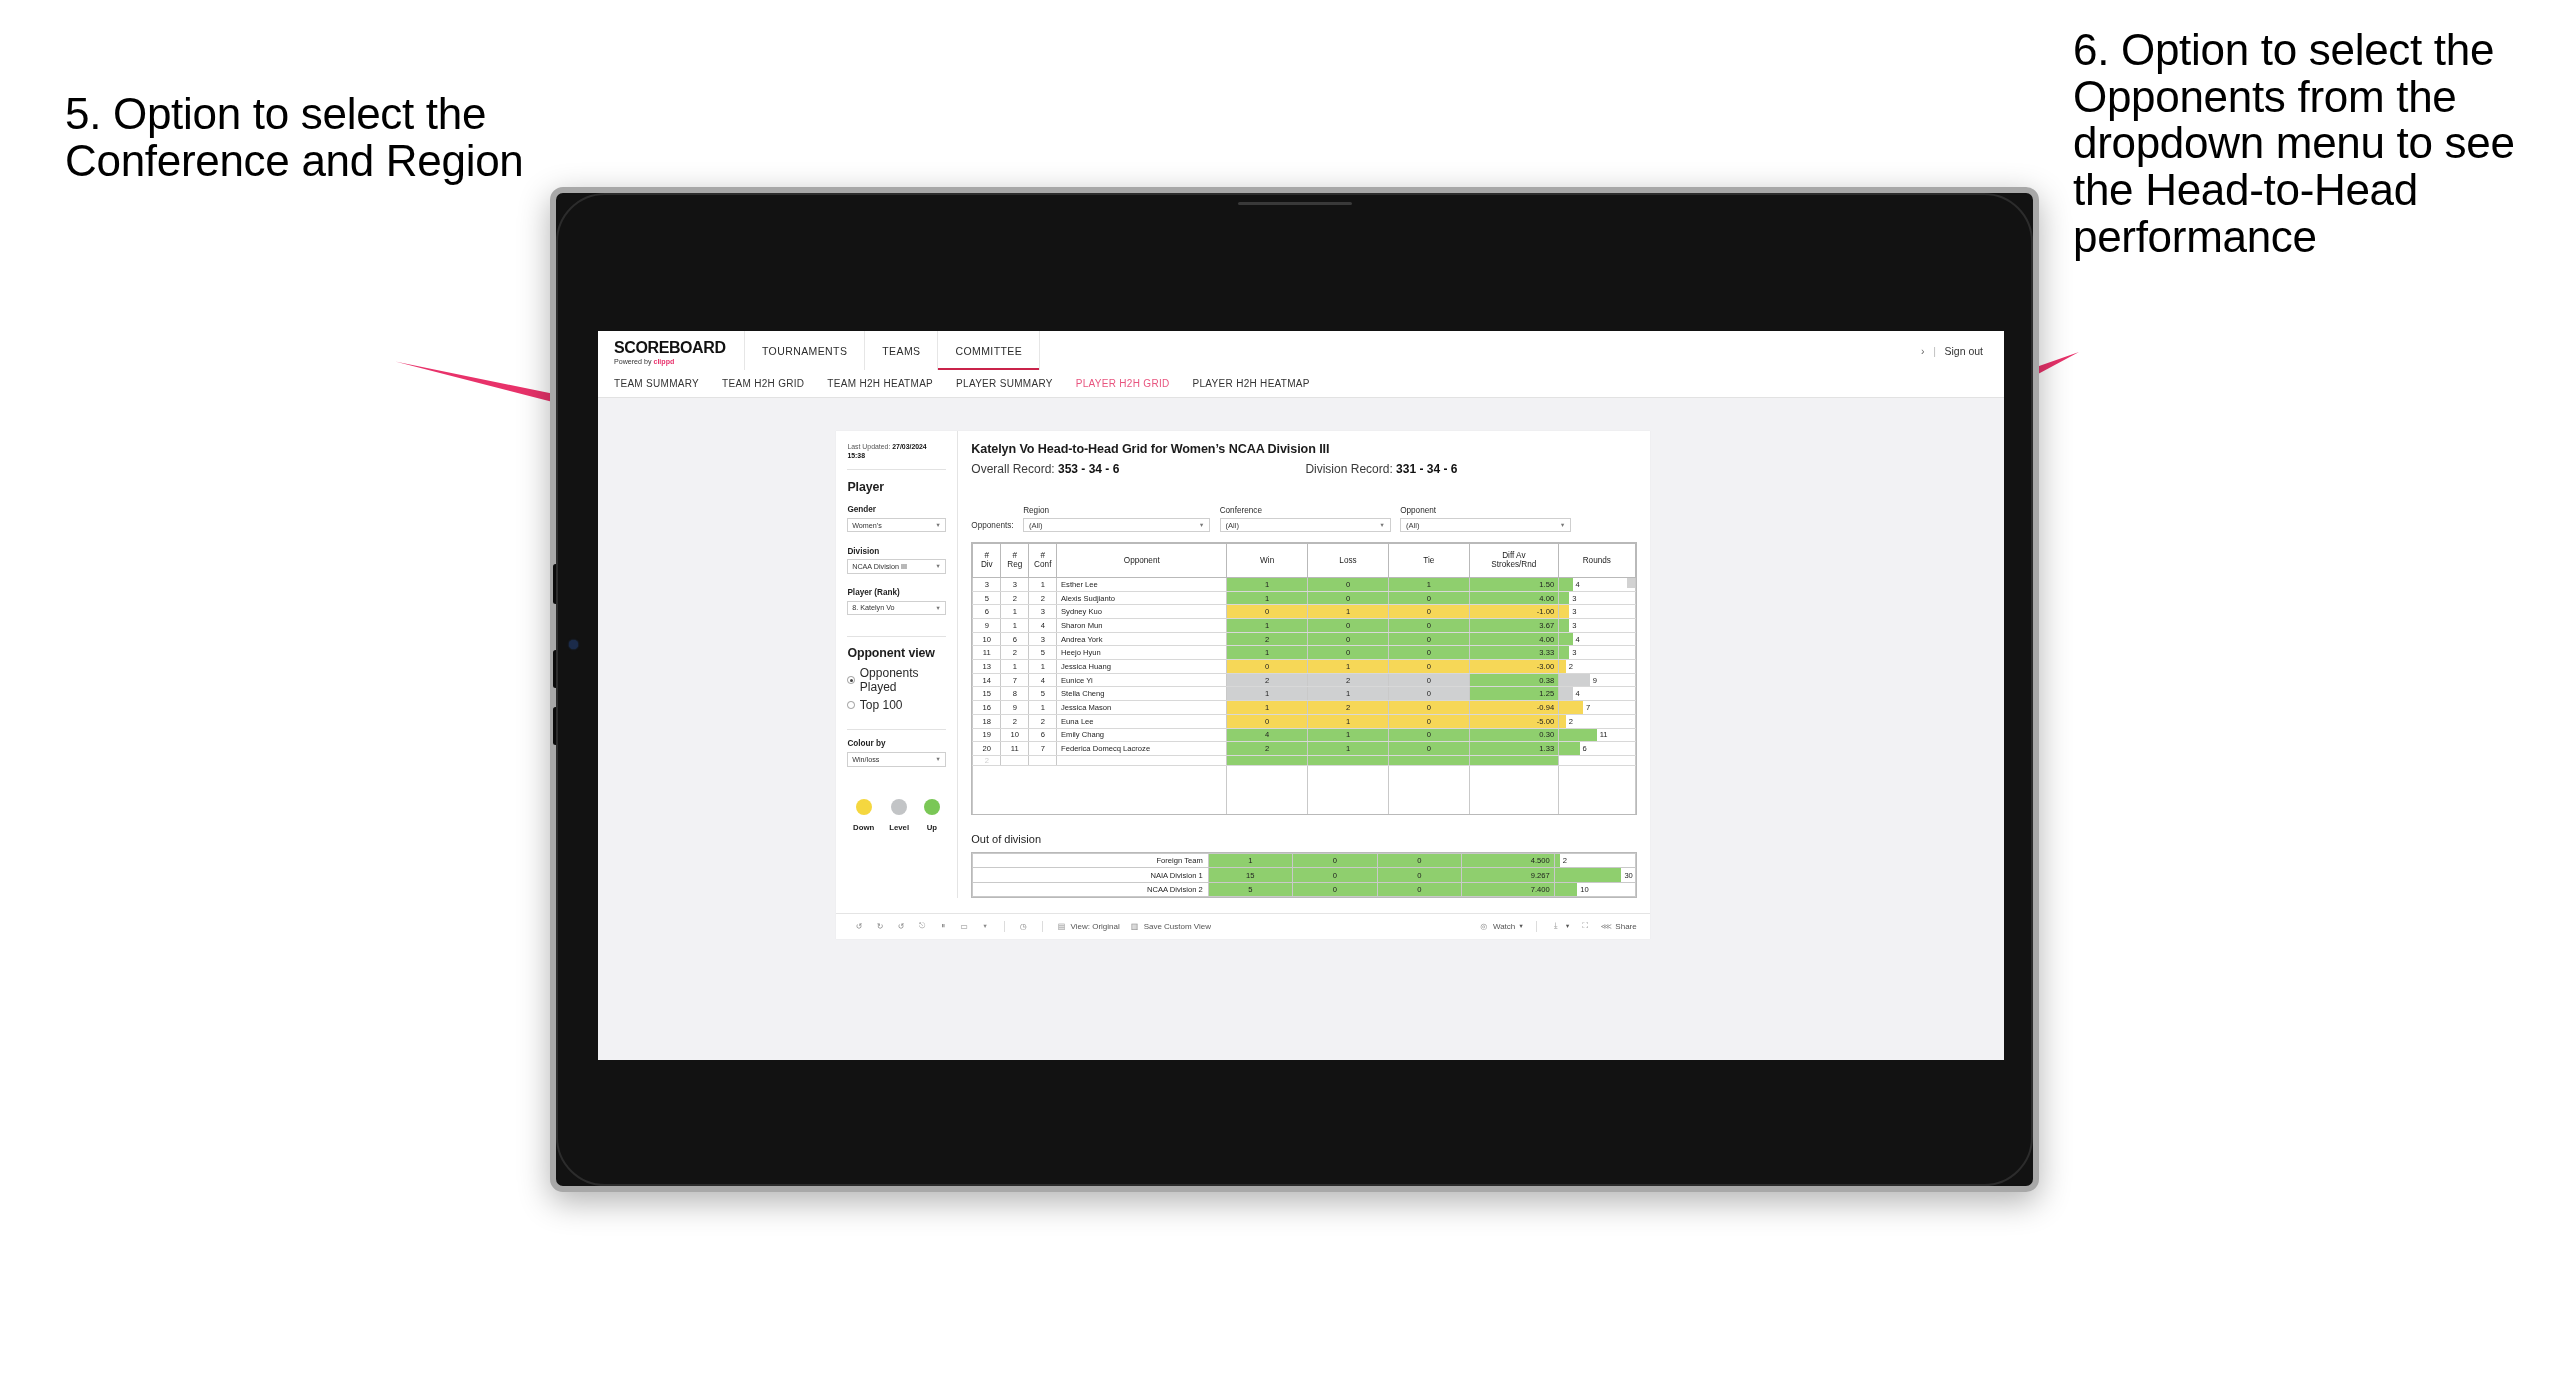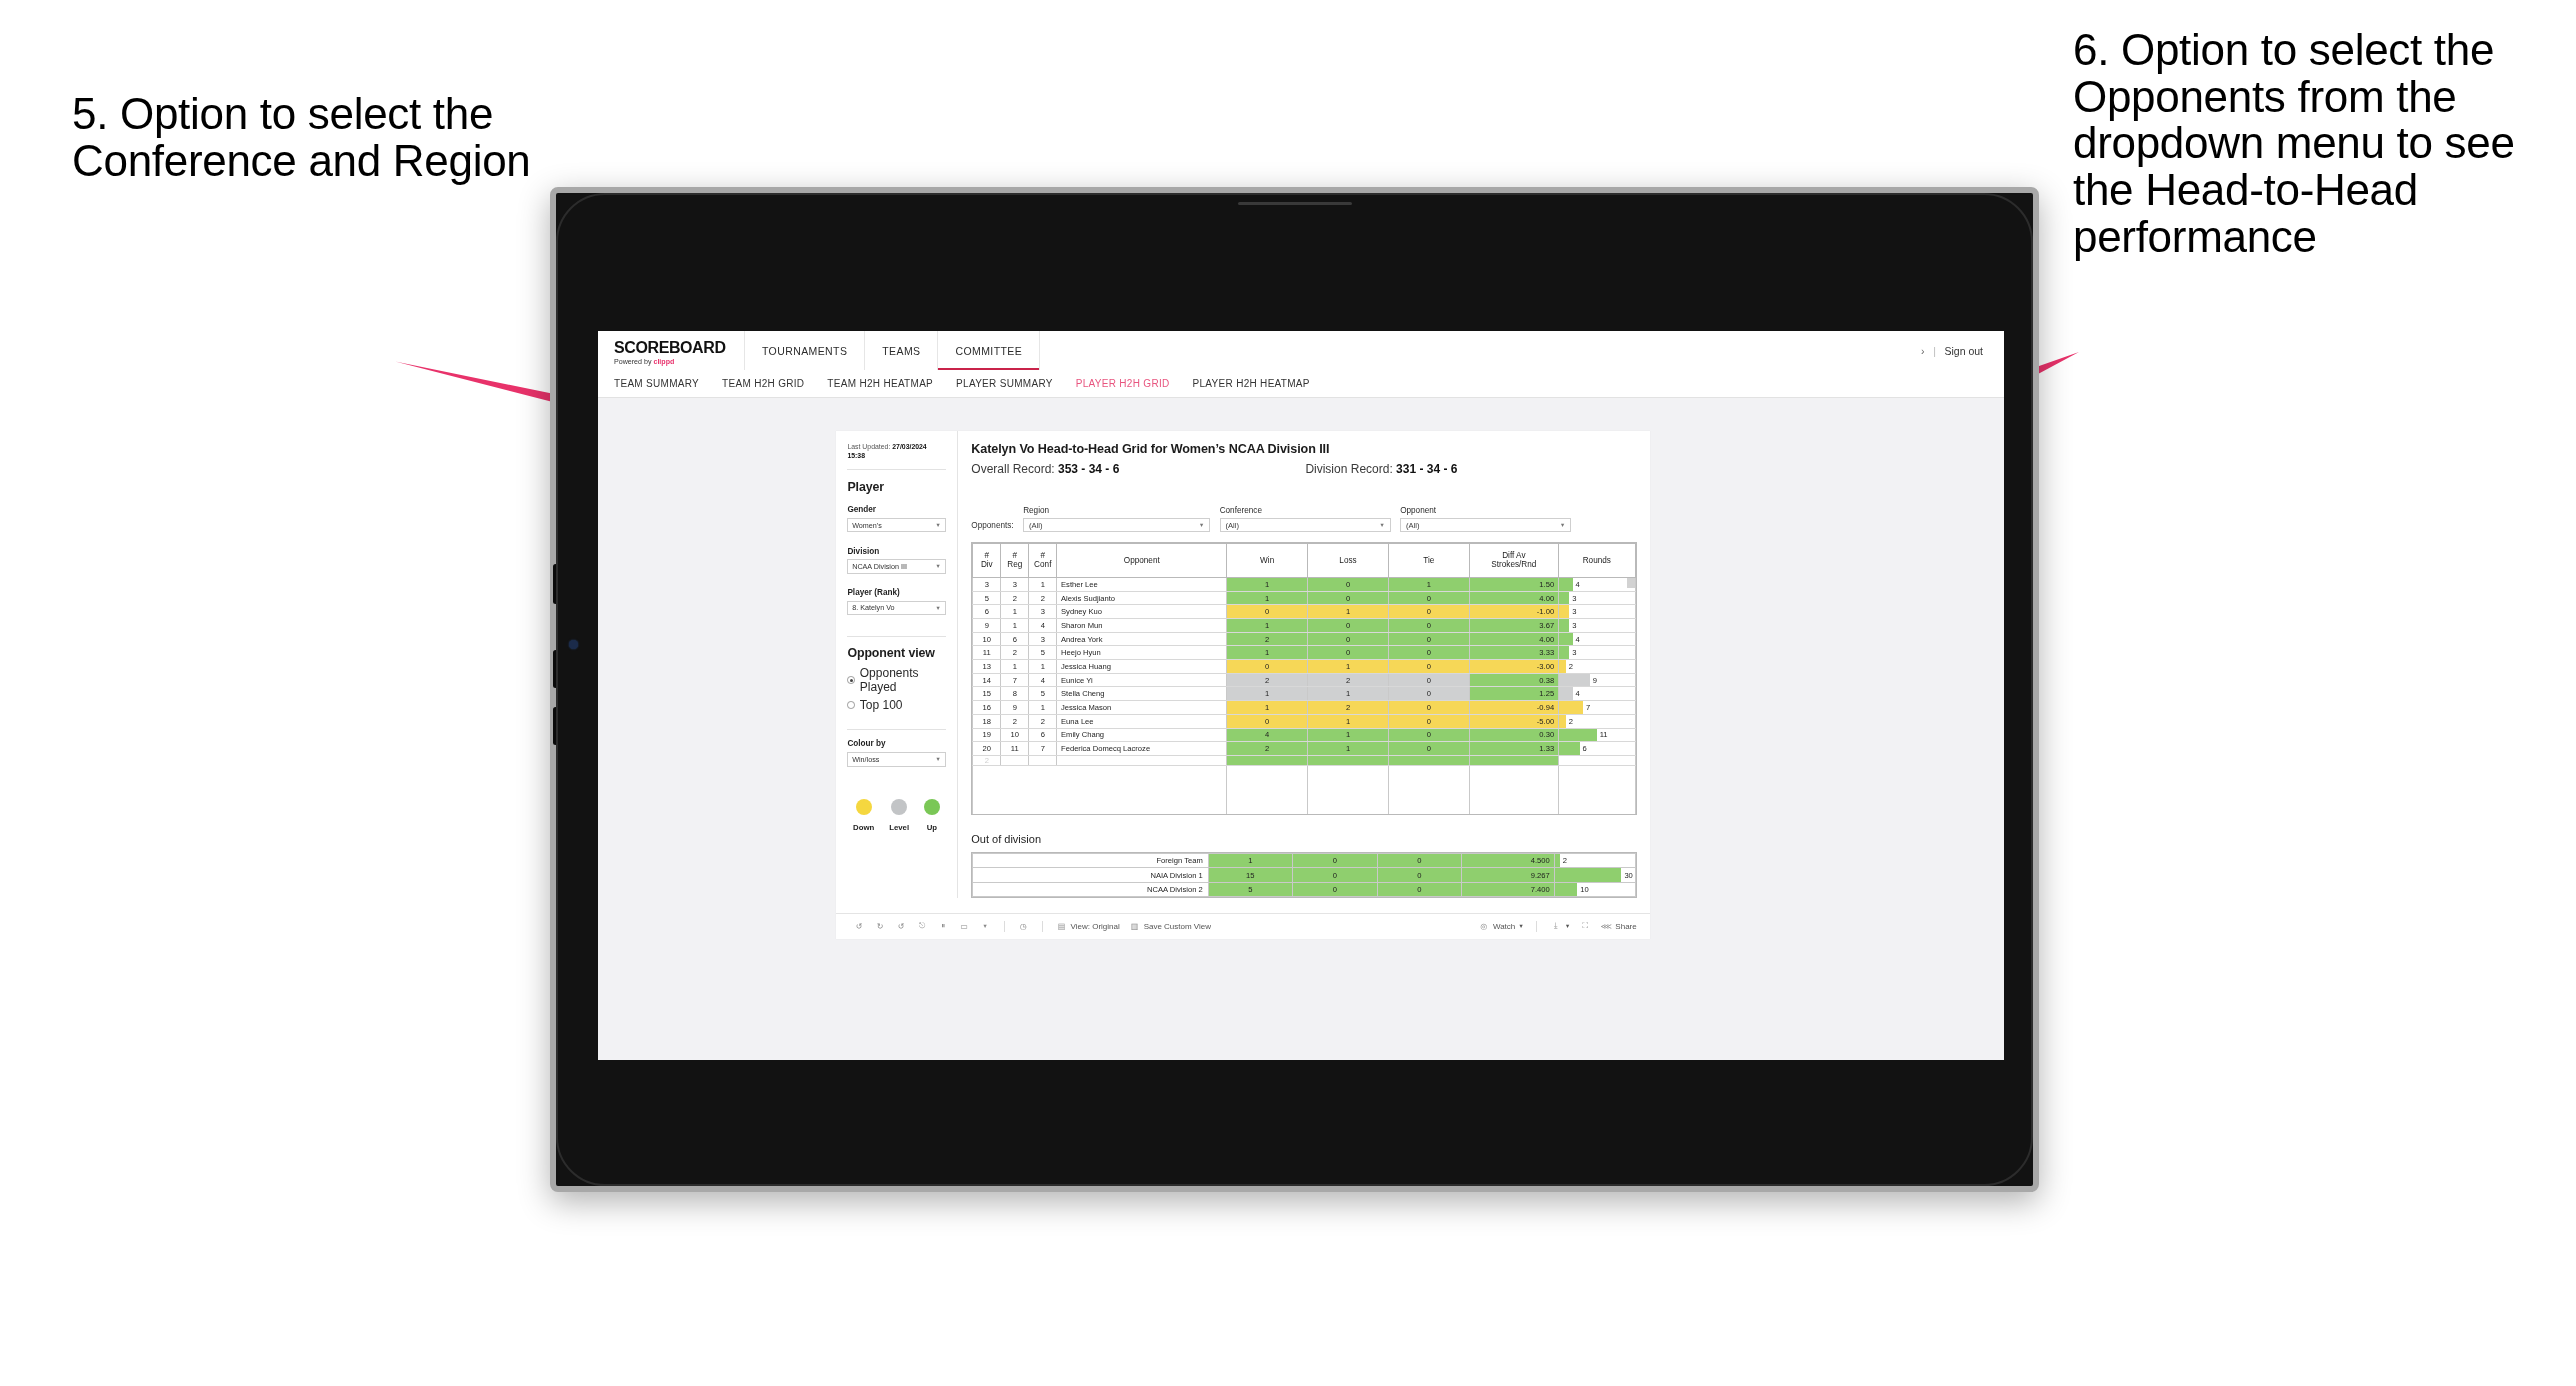--- a/index.html
+++ b/index.html
@@ -14,32 +14,32 @@
   
   .annot {
     position: absolute;
     color: #000;
     font-size: 44px;
     line-height: 1.06;
     font-weight: 400;
     letter-spacing: -0.3px;
     white-space: pre-line;
   }
-  #annot-left  { left: 72px;  top: 91px;  width: 495px; }
+  #annot-left  { left: 65px;  top: 91px;  width: 495px; }
   #annot-right { left: 2073px; top: 27px; width: 504px; }
 
   .arrow-svg { position: absolute; left: 0; top: 0; width: 2576px; height: 1386px; pointer-events: none; }
 
   
   #tablet {
     position: absolute;
     left: 550px; top: 187px;
     width: 1489px; height: 1005px;
     background: #121212;
-    border-radius: 8px;
+    border-radius: 13px;
     border: 6.7px solid #a8a8a8;
     box-shadow: 0 9.5px 32px rgba(0,0,0,0.30);
   }
   #tablet::after {
     content: ""; position: absolute; left: 0; top: 0; right: 0; bottom: 0;
     border-radius: 49px;
     border: 2.9px solid #2c2c2c;
     pointer-events: none;
   }
   .bezel-btn { position: absolute; background: #0b0b0b; border-radius: 2.9px; }

